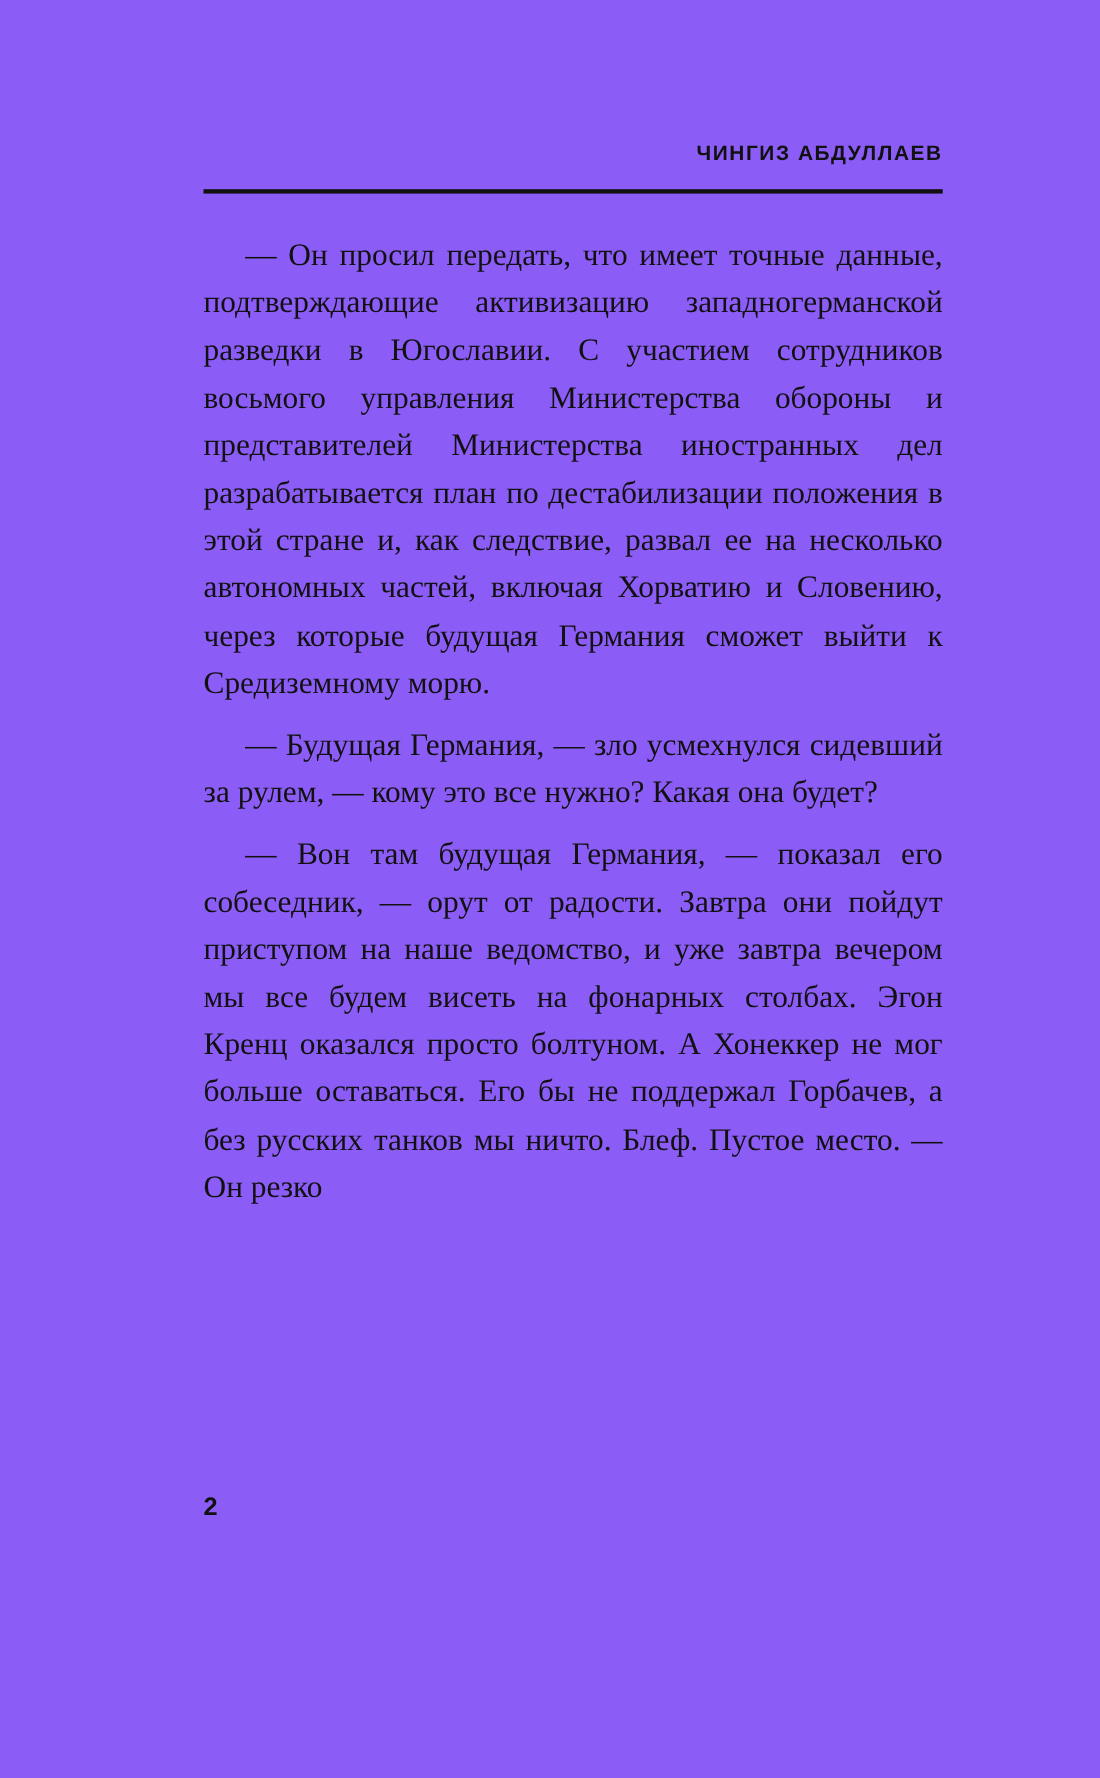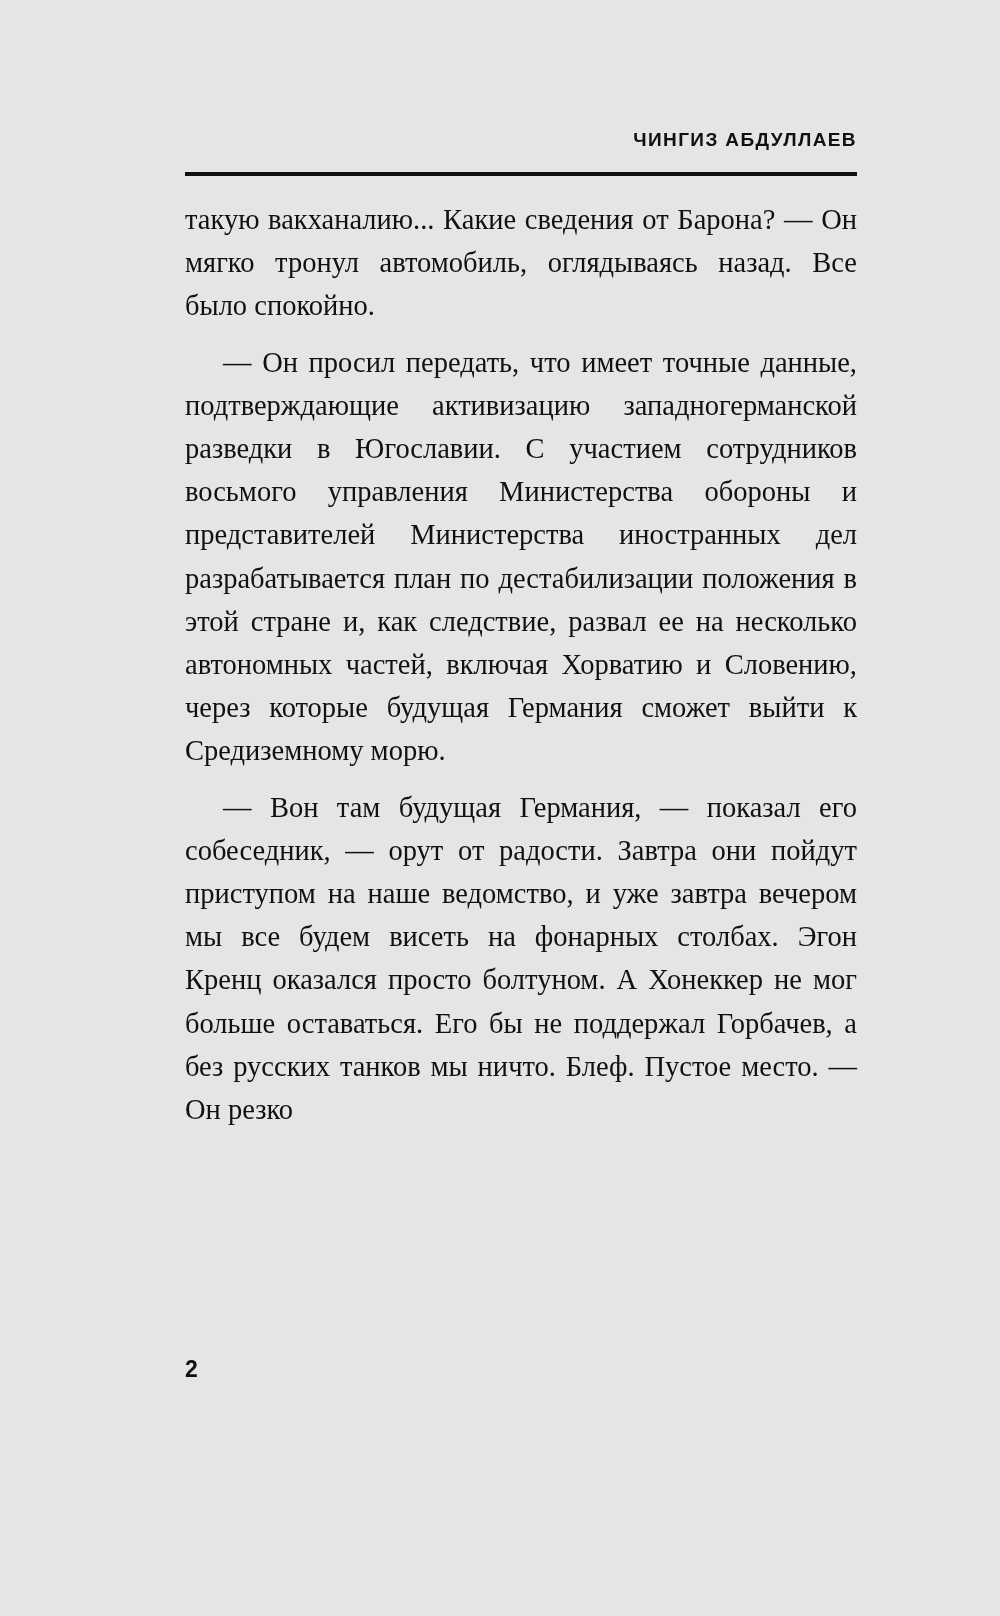--- a/index.html
+++ b/index.html
@@ -15,21 +15,21 @@
     color: #111111;
     overflow: hidden;
   }
 
   .page {
     position: absolute;
     left: 0;
     top: 0;
     width: 1000px;
     height: 1616px;
-    background: #e5e5e5;
+    background: #8b5cf6;
   }
 
   .header {
     position: absolute;
     left: 185px;
     top: 130px;
     width: 672px;
     text-align: right;
   }
 
@@ -90,20 +90,20 @@
 
 <div class="page">
 
   <div class="header">
     <span class="header-title">ЧИНГИЗ АБДУЛЛАЕВ</span>
   </div>
 
   <div class="header-rule"></div>
 
   <div class="content">
-    <p class="para">такую вакханалию... Какие сведения от Баро­на? — Он мягко тронул автомобиль, оглядыва­ясь назад. Все было спокойно.</p>
     <p class="para indent">— Он просил передать, что имеет точные данные, подтверждающие активизацию запад­ногерманской разведки в Югославии. С уча­стием сотрудников восьмого управления Министерства обороны и представителей Ми­нистерства иностранных дел разрабатывает­ся план по дестабилизации положения в этой стране и, как следствие, развал ее на несколько автономных частей, включая Хорватию и Сло­вению, через которые будущая Германия смо­жет выйти к Средиземному морю.</p>
+    <p class="para indent">— Будущая Германия, — зло усмехнулся си­девший за рулем, — кому это все нужно? Какая она будет?</p>
     <p class="para indent">— Вон там будущая Германия, — показал его собеседник, — орут от радости. Завтра они пой­дут приступом на наше ведомство, и уже зав­тра вечером мы все будем висеть на фонарных столбах. Эгон Кренц оказался просто болту­ном. А Хонеккер не мог больше оставаться. Его бы не поддержал Горбачев, а без русских тан­ков мы ничто. Блеф. Пустое место. — Он резко</p>
   </div>
 
   <div class="page-number">2</div>
 
 </div>
 
 </body></html>

